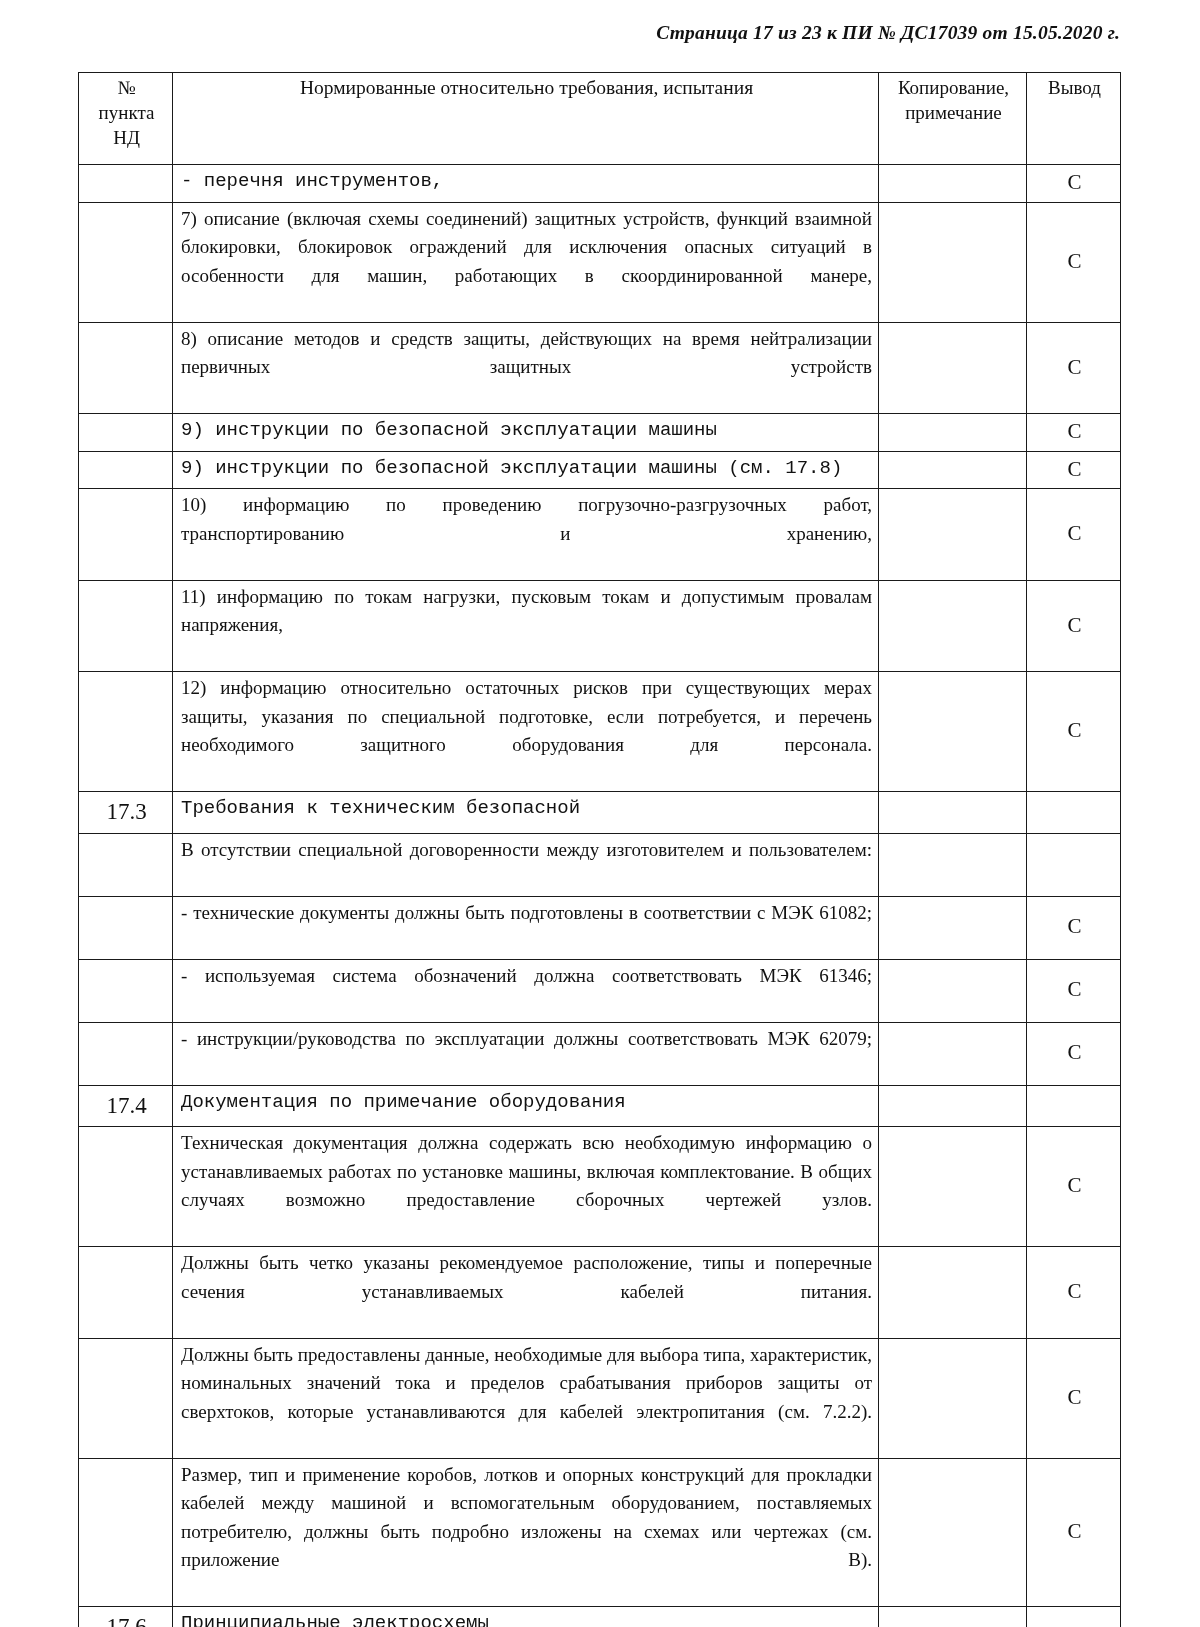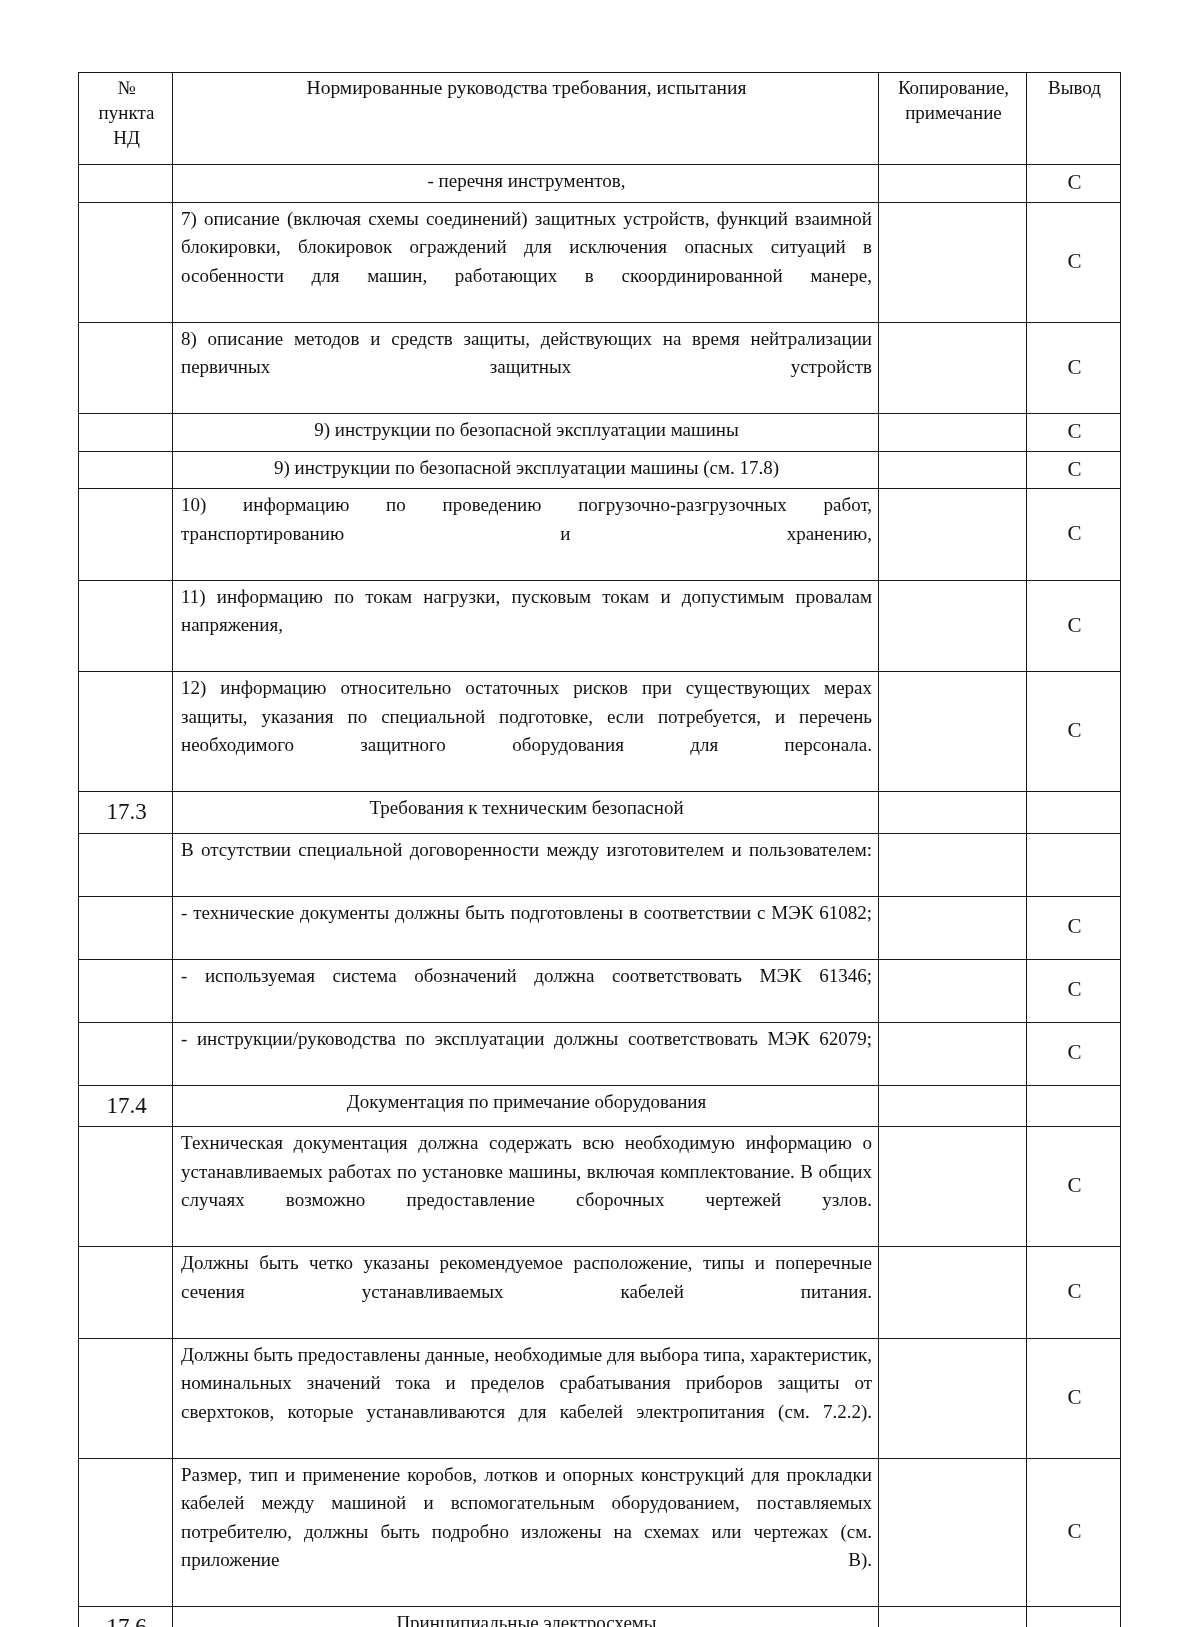--- a/index.html
+++ b/index.html
@@ -84,21 +84,21 @@
     vertical-align: middle;
     font-size: 21px;
   }
 
   .just {
     text-align: justify;
     text-justify: inter-word;
     margin: 0;
     hyphens: none;
   }
-  .just.single { text-align: center; }
+  .just.single { text-align: left; font-family: Liberation Mono, monospace; }
   
   .just.full { text-align: justify; }
   .just.full::after {
     content: "";
     display: inline-block;
     width: 100%;
   }
 
   
   .page-footer {
@@ -112,36 +112,37 @@
     font-size: 19px;
     line-height: 1.45;
   }
   .page-footer div { white-space: nowrap; }
 </style>
 </head>
 <body>
 
 <div class="page">
 
+  <div class="page-header">Страница 17 из 23 к ПИ № ДС17039  от 15.05.2020 г.</div>
 
   <table class="doc-table">
     <colgroup>
       <col class="c-num">
       <col class="c-req">
       <col class="c-res">
       <col class="c-ver">
     </colgroup>
     <thead>
       <tr>
         <td class="h-num">
           <span>№</span><br>
           <span>пункта</span><br>
           <span>НД</span>
         </td>
-        <td class="h-req">Нормированные руководства требования, испытания</td>
+        <td class="h-req">Нормированные относительно требования, испытания</td>
         <td class="h-res">
           <span>Копирование,</span><br>
           <span>примечание</span>
         </td>
         <td class="h-ver">Вывод</td>
       </tr>
     </thead>
     <tbody id="table-body">
         <tr>
           <td class="cell-num"></td>

